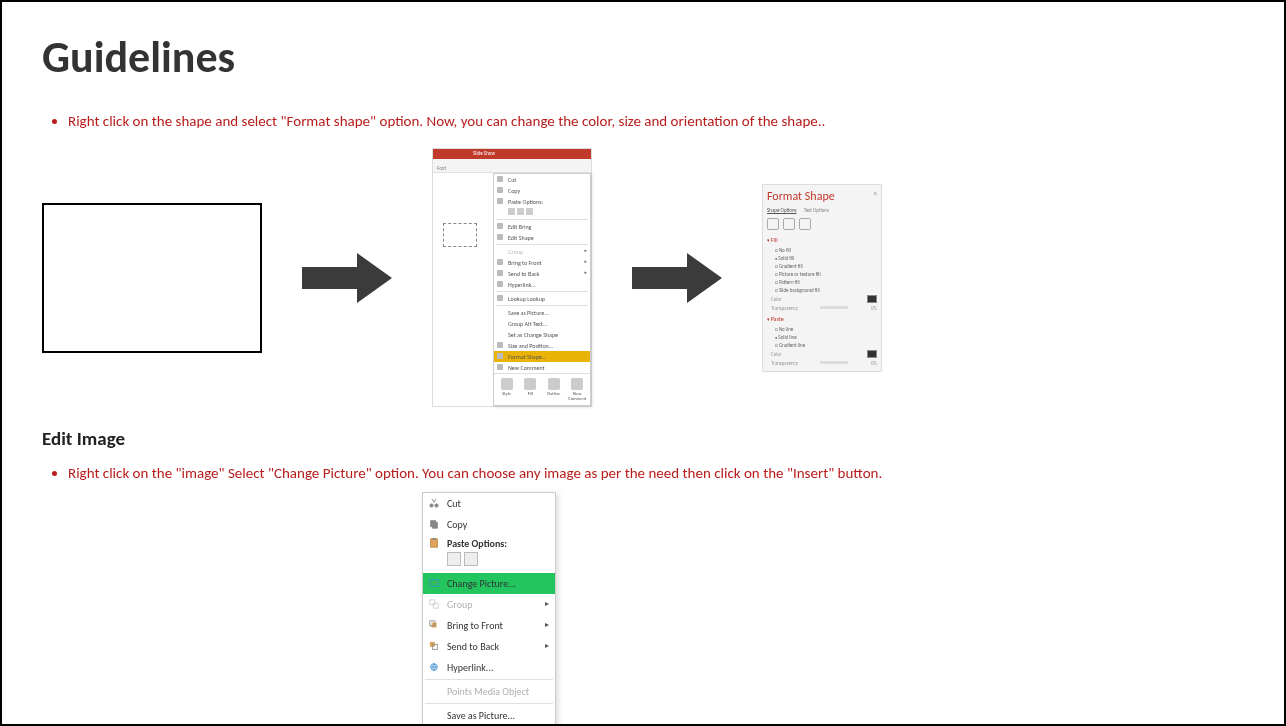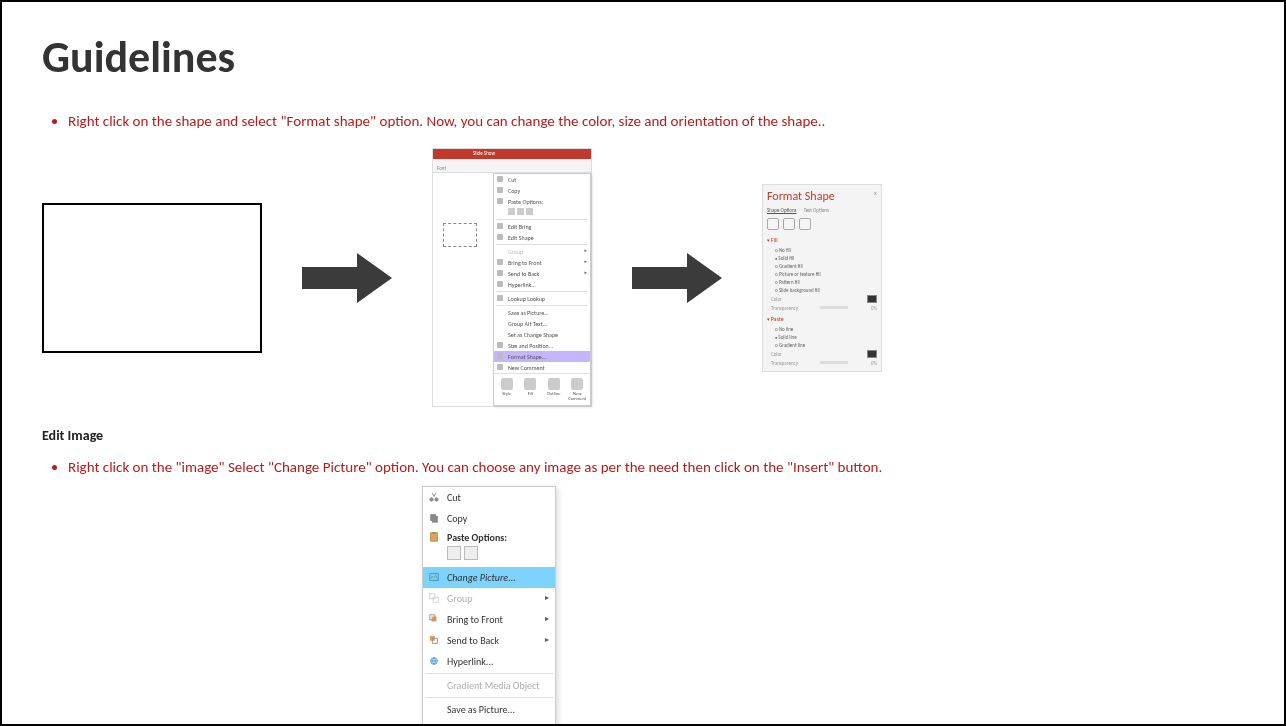--- a/index.html
+++ b/index.html
@@ -12,42 +12,42 @@
     padding: 28px 40px;
     color: #222;
     position: relative;
   }
   h1 { font-size: 44px; font-weight: 700; color: #333; margin-bottom: 28px; }
   ul.bullets { list-style: disc; margin-left: 16px; padding-left: 10px; font-size: 15px; color: #b91c1c; }
   ul.bullets li { margin-bottom: 10px; }
   .row1 { display: flex; align-items: center; gap: 40px; margin-top: 18px; margin-bottom: 20px; }
   .rect-shape { width: 220px; height: 150px; border: 2px solid #000; background: #fff; }
   .arrow-shape svg { display: block; }
-  .subhead { font-weight: 700; font-size: 14px; margin-top: 8px; margin-bottom: 14px; }
+  .subhead { font-weight: 700; font-size: 19px; margin-top: 8px; margin-bottom: 14px; }
 
   
   .ctx-fig {
     width: 160px; font-size: 6px; color: #555;
     border: 1px solid #ddd; background: #fafafa;
   }
   .ctx-ribbon { height: 10px; background: #c0392b; }
   .ctx-ribbon-2 { height: 14px; background: #f4f4f4; border-bottom: 1px solid #e0e0e0; position: relative; }
   .ctx-ribbon-2::after { content:"Font"; position:absolute; left:4px; bottom:1px; font-size:5px; color:#888;}
   .ctx-body { display: flex; }
   .ctx-canvas { width: 60px; background: #fff; position: relative; }
   .ctx-sel-box { position:absolute; top:50px; left:10px; width:34px; height:24px; border:1px dashed #888; }
   .ctx-menu {
     flex: 1; background: #fff; border: 1px solid #ccc;
     box-shadow: 1px 1px 3px rgba(0,0,0,0.15);
   }
   .ctx-menu-item {
     padding: 1.5px 4px 1.5px 14px; position: relative; white-space: nowrap;
     overflow: hidden; text-overflow: ellipsis;
   }
-  .ctx-menu-item.hl { background: #c4b5fd; }
+  .ctx-menu-item.hl { background: #eab308; }
   .ctx-menu-item.disabled { color: #bbb; }
   .ctx-menu-item.arrow::after { content:"▸"; position:absolute; right:3px; top:1px; font-size:5px; color:#666; }
   .ctx-menu-item .ico { position:absolute; left:3px; top:2px; width:6px; height:6px; background:#bbb; border-radius:1px;}
   .ctx-menu-sep { height:1px; background:#e0e0e0; margin:1px 2px;}
   .ctx-mini-toolbar { display:flex; gap:4px; padding:4px 3px; background:#fff; border-top:1px solid #e0e0e0;}
   .ctx-mini-toolbar div { flex:1; text-align:center; font-size:4.5px; color:#555;}
   .ctx-mini-toolbar .ic { width:12px; height:12px; background:#ccc; margin:0 auto 1px; border-radius:2px;}
   .ctx-pasteopt { padding:1px 4px 1px 14px;}
   .ctx-pasteopt .bx { display:inline-block; width:7px; height:7px; background:#ccc; margin-right:2px;}
 
@@ -76,21 +76,21 @@
   .ctx2 {
     width: 134px; background:#fff; border:1px solid #ccc;
     box-shadow: 2px 2px 6px rgba(0,0,0,0.15);
     font-size: 10px; color:#333;
     margin-left: 380px;
   }
   .ctx2-item {
     padding: 4px 8px 4px 24px; position:relative; white-space:nowrap;
   }
   .ctx2-item.disabled { color:#b0b0b0;}
-  .ctx2-item.hl { background:#7dd3fc;font-style:italic;}
+  .ctx2-item.hl { background:#22c55e;}
   .ctx2-item.arrow::after { content:"▸"; position:absolute; right:6px; top:4px; font-size:8px; color:#555;}
   .ctx2-item .ic2 { position:absolute; left:6px; top:5px; width:10px; height:10px; }
   .ctx2-sep { height:1px; background:#e0e0e0; margin:1px 2px;}
   .ctx2-paste-label { padding:2px 8px 0 24px; font-weight:700; font-size:10px; position:relative;}
   .ctx2-paste-label .ic2{ position:absolute; left:6px; top:3px;}
   .ctx2-paste-opts { padding:2px 8px 4px 24px;}
   .ctx2-paste-opts span { display:inline-block; width:14px; height:14px; background:#eee; border:1px solid #bbb; margin-right:3px;}
   .ic-gray { fill:#888;}
 </style>
 </head>
@@ -266,21 +266,21 @@
   </div>
   <div class="ctx2-item">
     <svg class="ic2" viewBox="0 0 12 12">
         <circle cx="6" cy="6" r="4" fill="none" stroke="#3a8ac9"></circle>
         <path d="M2 6h8M6 2c2 2 2 6 0 8M6 2c-2 2-2 6 0 8" fill="none" stroke="#3a8ac9"></path>
       </svg>
     <span>Hyperlink...</span>
   </div>
   <div class="ctx2-sep"></div>
   <div class="ctx2-item disabled">
-    <span>Gradient Media Object</span>
+    <span>Points Media Object</span>
   </div>
   <div class="ctx2-sep"></div>
   <div class="ctx2-item">
     <span>Save as Picture...</span>
   </div>
   <div class="ctx2-item">
     
     <span>Size and Position...</span>
   </div>
 

